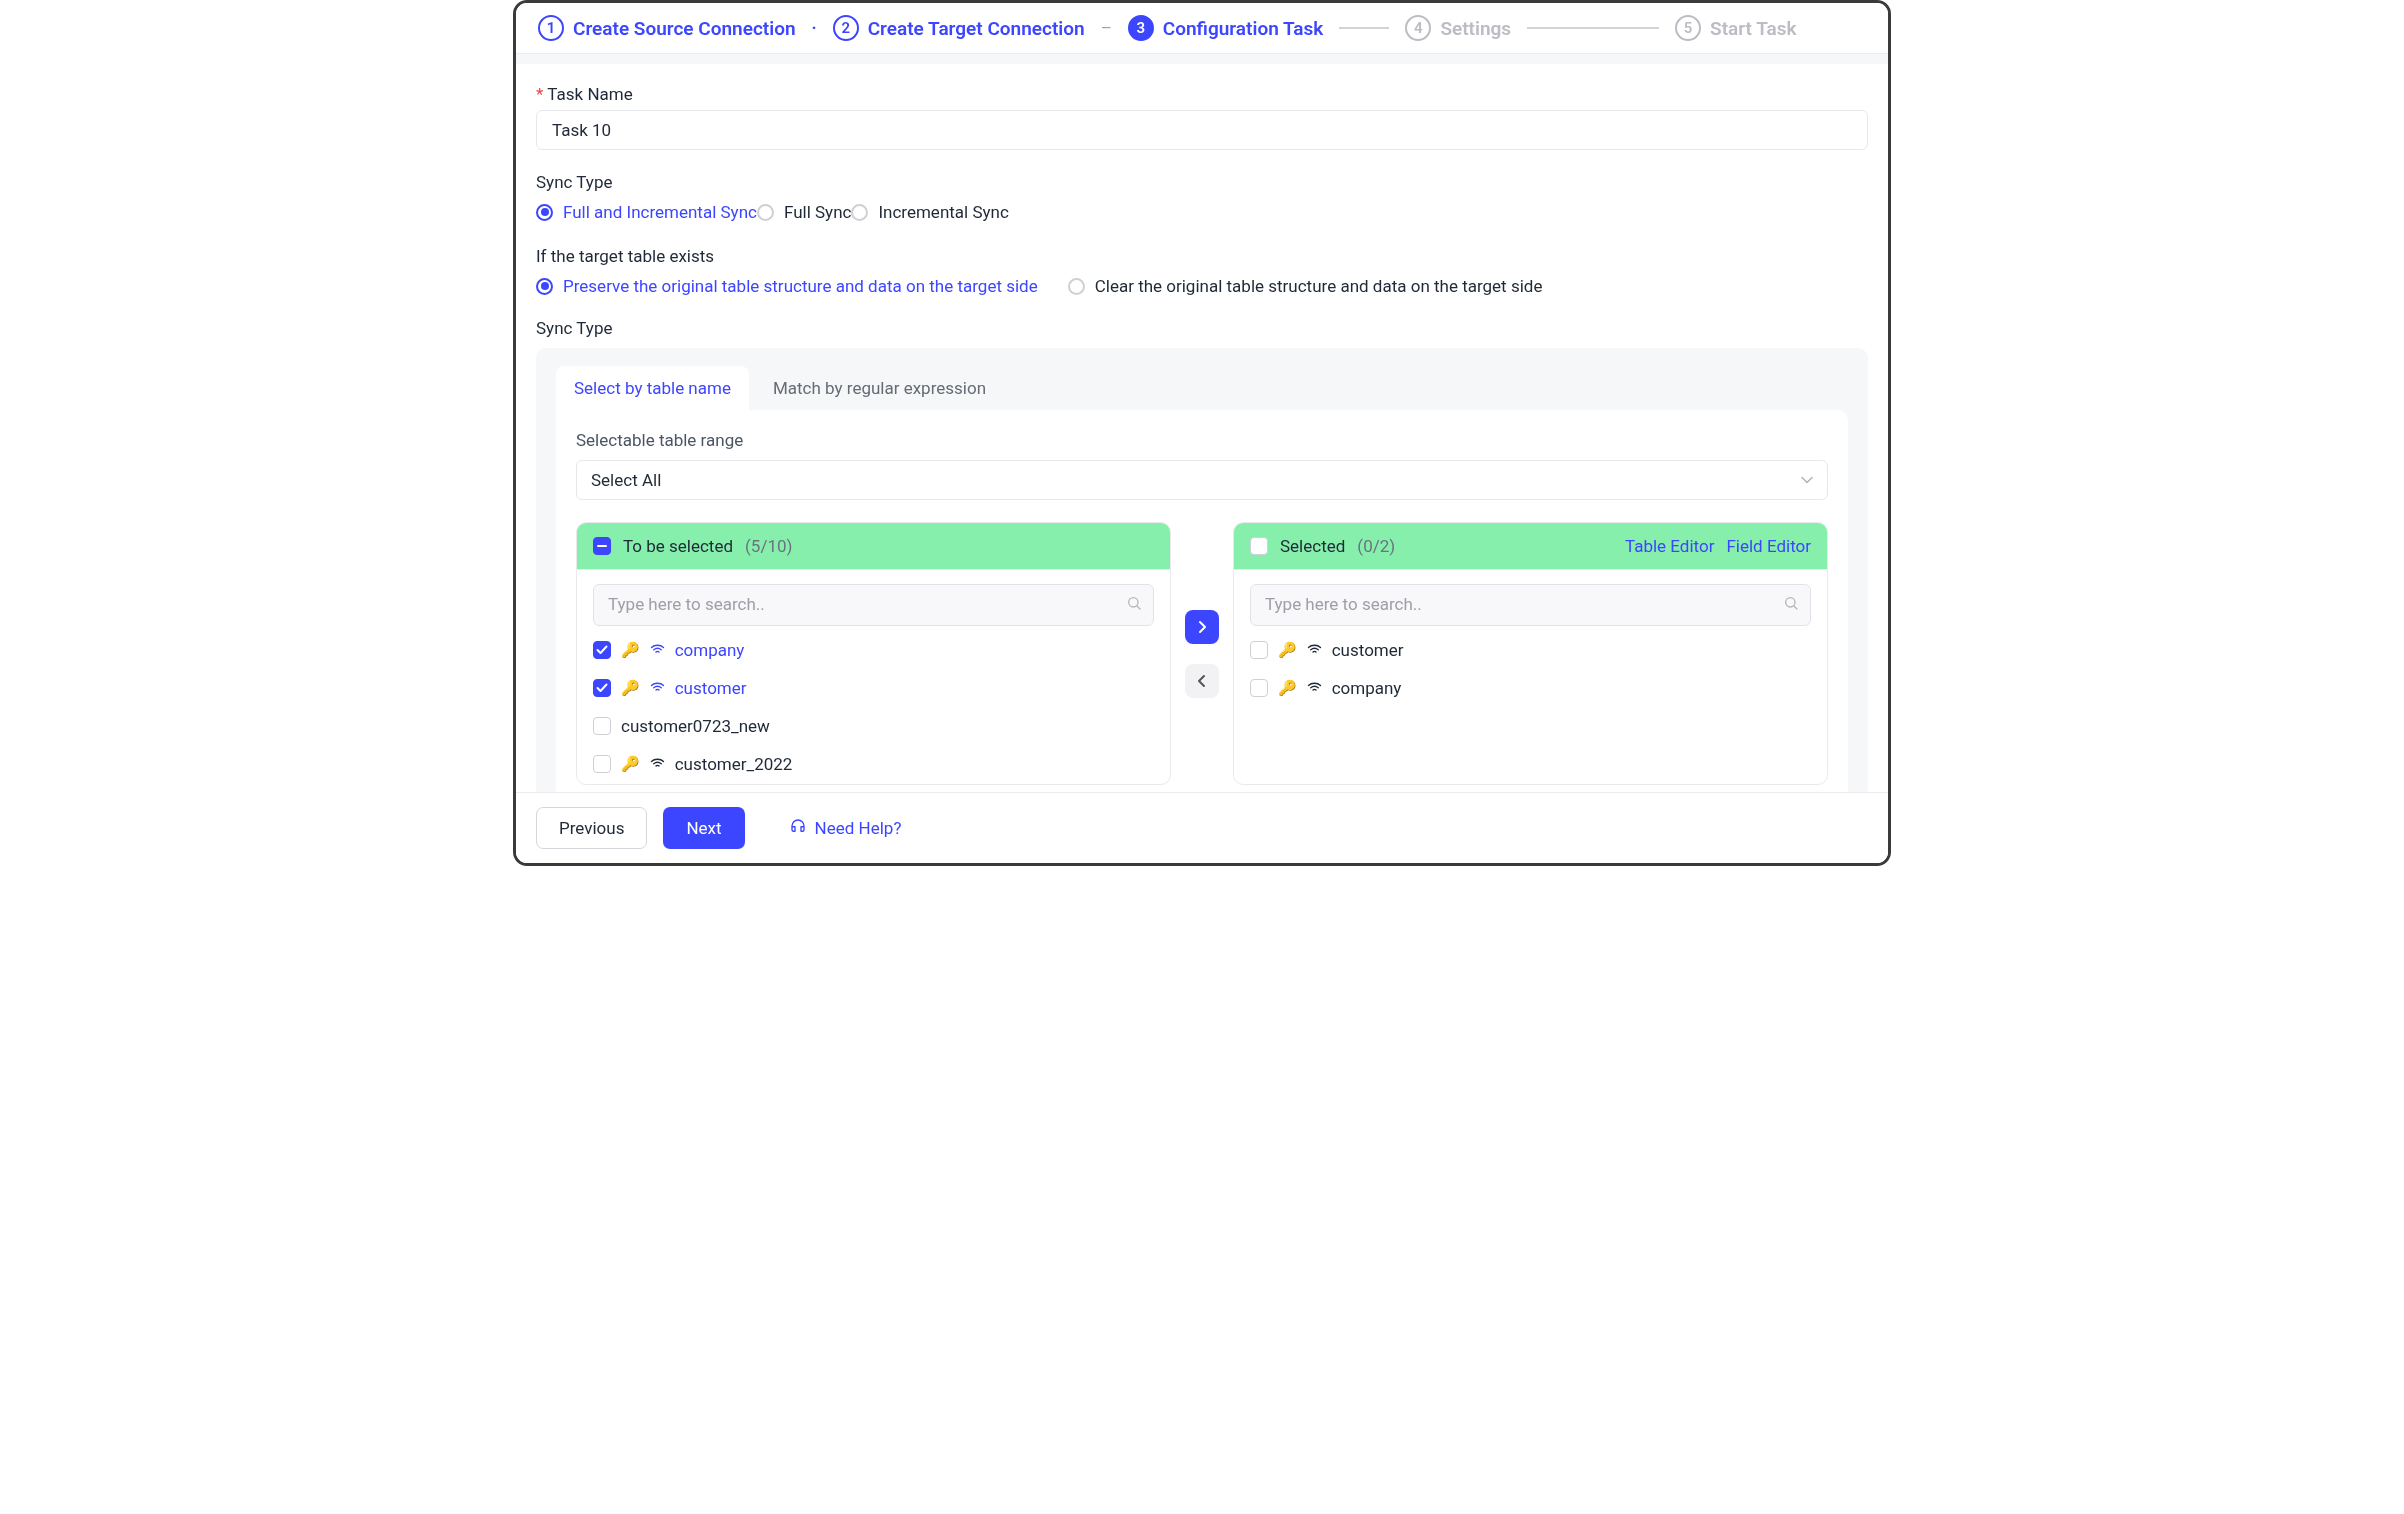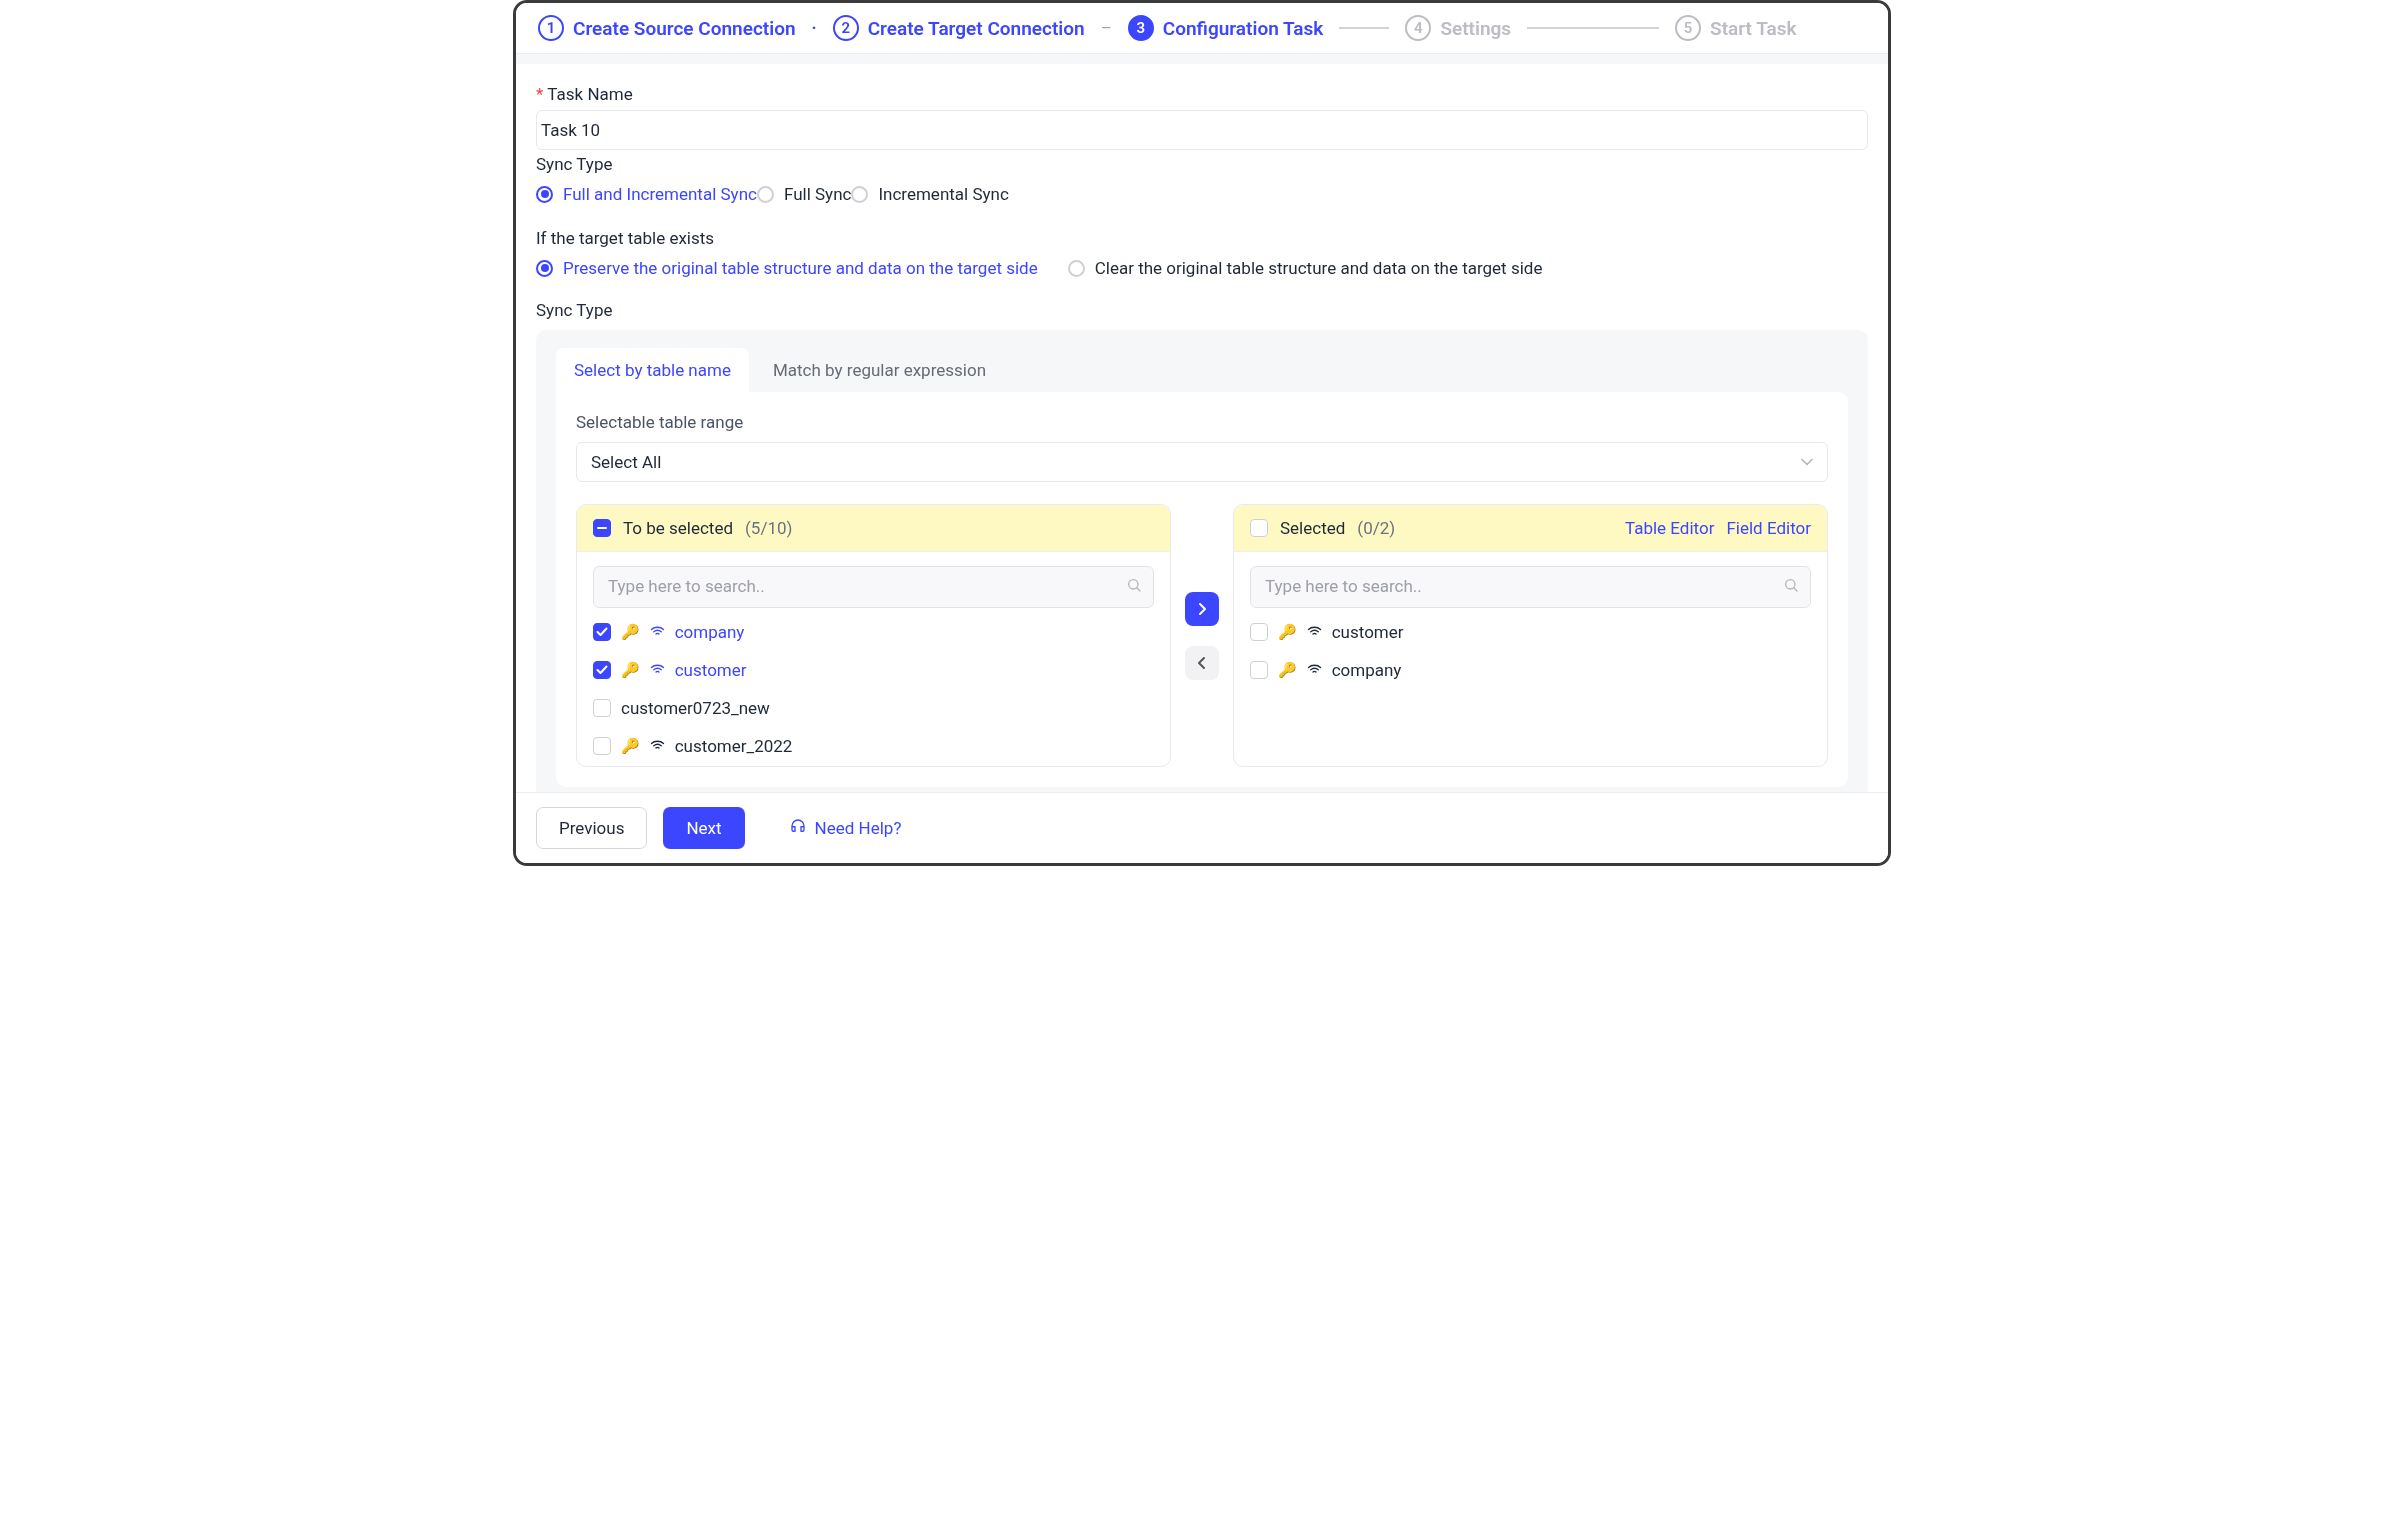--- a/index.html
+++ b/index.html
@@ -89,23 +89,24 @@
       margin-bottom: 6px;
       display: flex;
       align-items: center;
       gap: 4px;
     }
     .req-star { color: #ef4444; }
     .text-input {
       width: 100%;
       border: 1px solid #e5e7eb;
       border-radius: 6px;
-      padding: 9px 4px;
+      padding: 9px 15px;
       font-size: 17px;
       color: #1f2937;
+      margin-bottom: 18px;
     }
     .section-label {
       font-size: 17px;
       color: #1f2937;
       margin-bottom: 10px;
       margin-top: 4px;
     }
     .radio-row {
       display: flex;
       margin-bottom: 20px;
@@ -213,21 +214,21 @@
       flex:1;
       border:1px solid #e9eaee;
       border-radius:10px;
       display:flex;
       flex-direction:column;
       background:#fff;
       min-height:0;
       overflow:hidden;
     }
     .listbox-head {
-      background:#fef9c3;
+      background:#86efac;
       padding:13px 16px;
       display:flex;
       align-items:center;
       gap:12px;
       font-size:17px;
       color:#1f2937;
       border-bottom:1px solid #edeef2;
     }
     .listbox-head .links{
       margin-left:auto;

